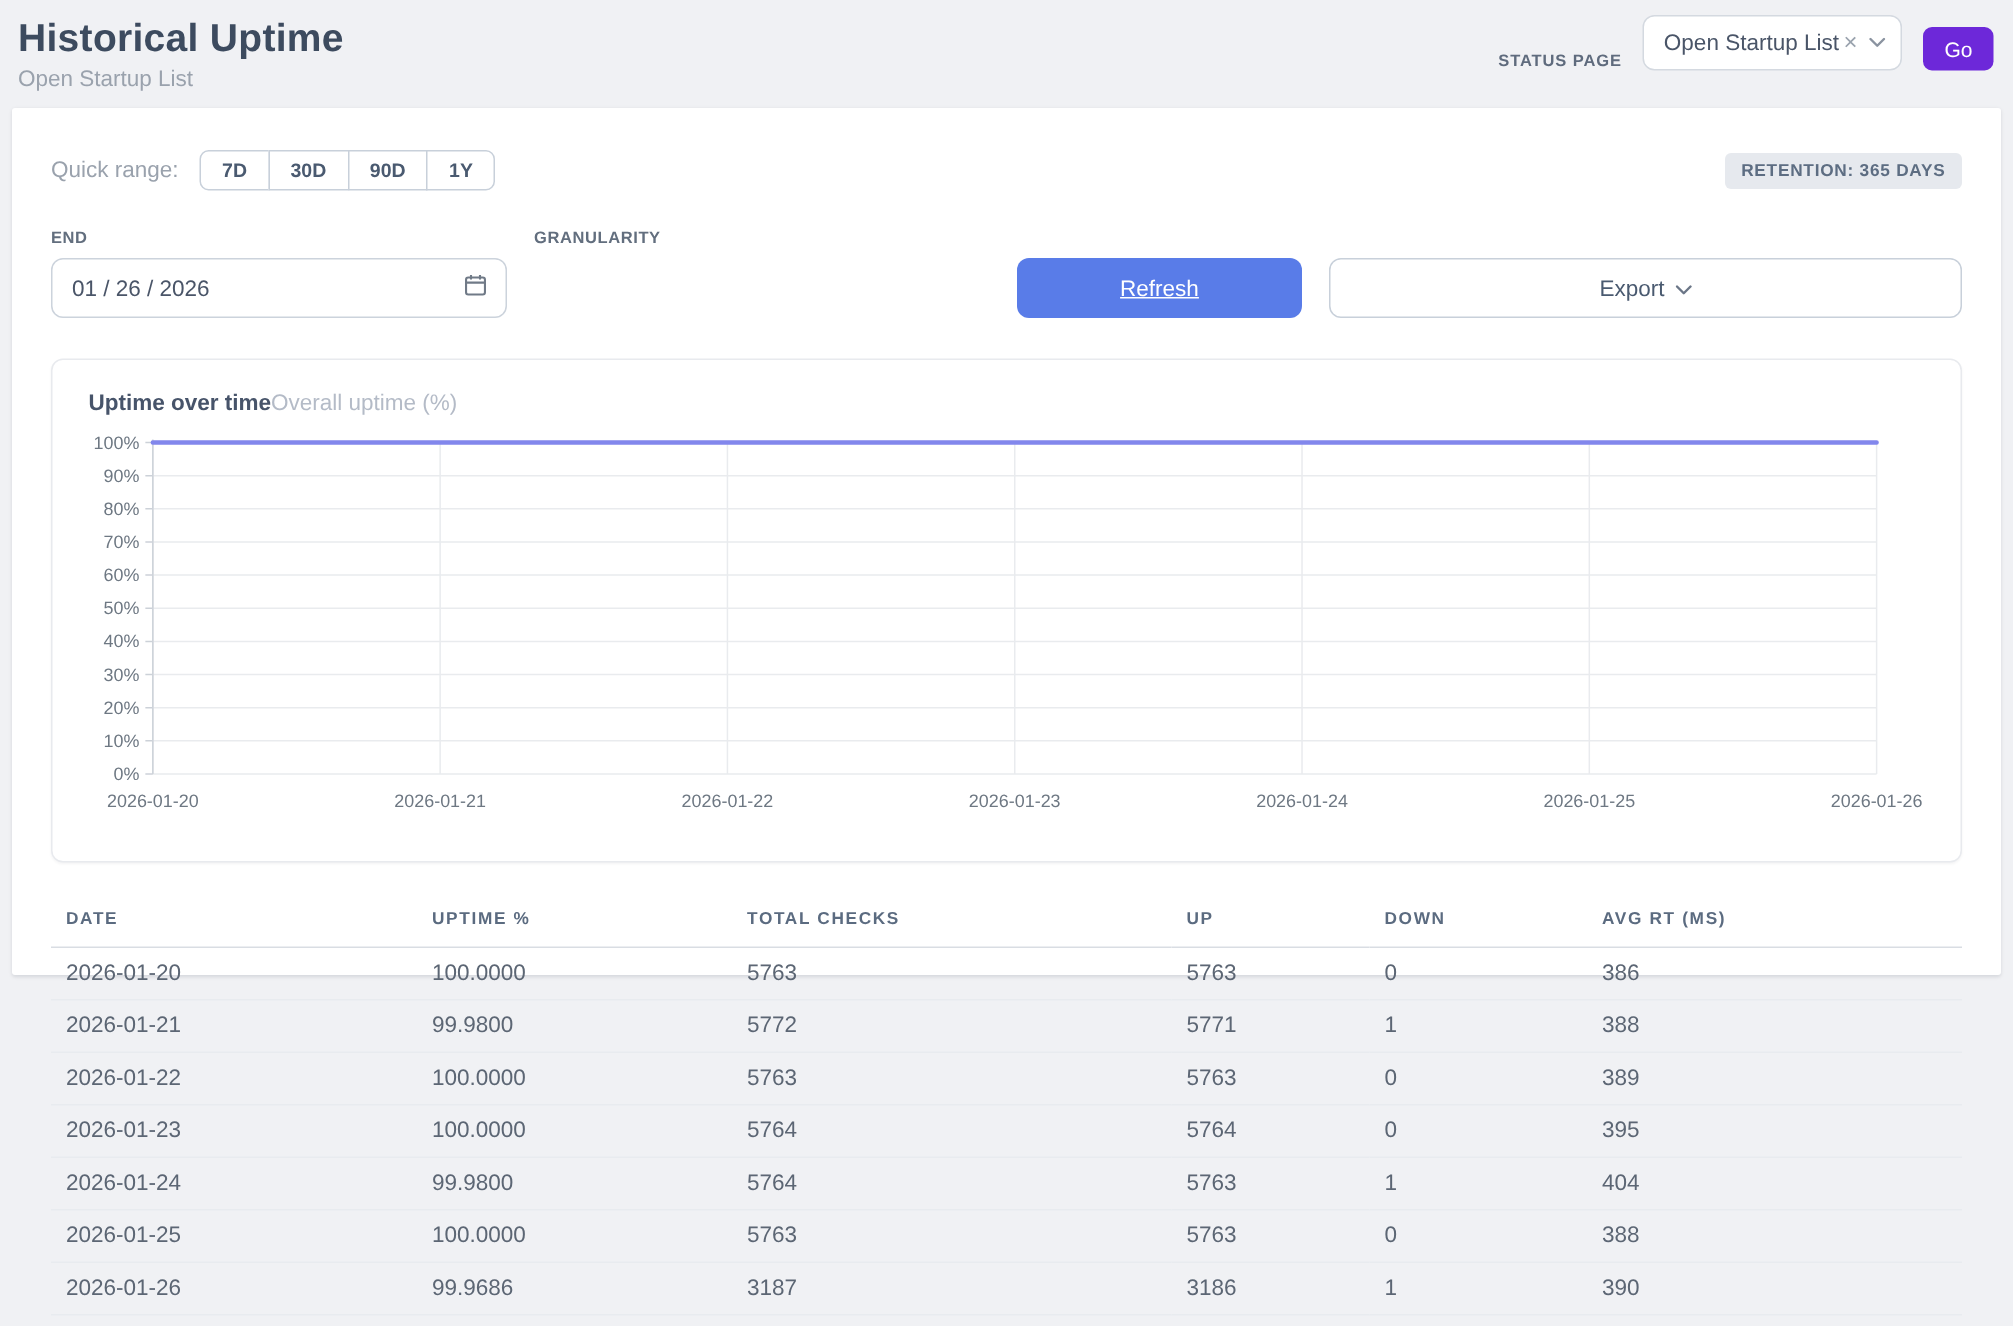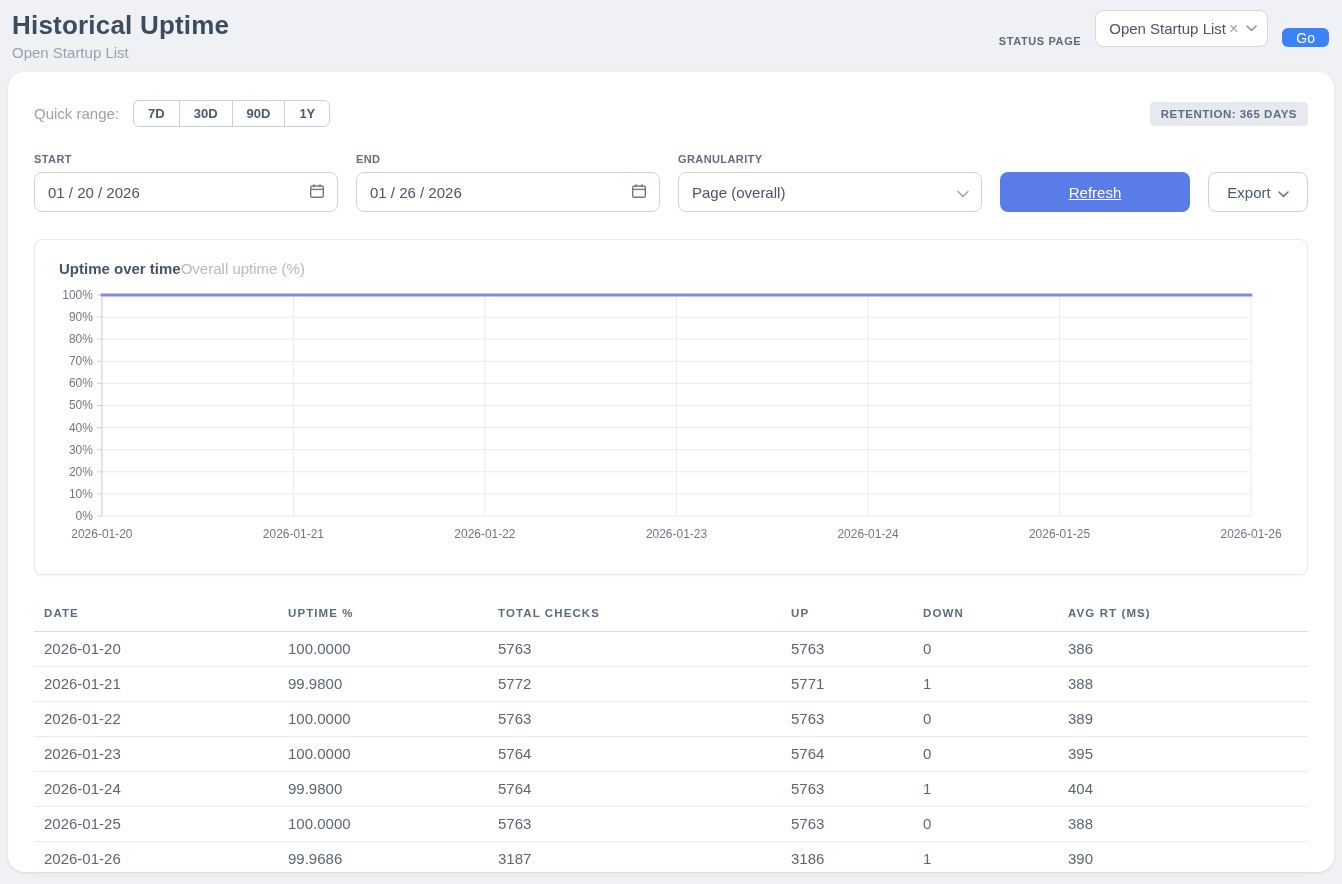--- a/index.html
+++ b/index.html
@@ -26,27 +26,27 @@
     letter-spacing: .6px; text-transform: uppercase;
   }
   .status-select {
     height: 37px; background: #fff; border: 1px solid #d4d9e0; border-radius: 8px;
     display: flex; align-items: center; padding: 0 10px 0 13px; gap: 3px;
     font-size: 15px; color: #4a5568; cursor: pointer;
   }
   .clear-x { color: #9aa3ae; font-size: 16px; line-height: 1; }
   .chev { margin-left: 5px; display: inline-flex; }
   .go-btn {
-    height: 19px; padding: 0 14px; background: #3b82f6; color: #fff;
+    height: 29px; padding: 0 14px; background: #6d28d9; color: #fff;
     border: none; border-radius: 6px; font-size: 14px; font-family: inherit; cursor: pointer;
   }
 
   
   .main-card {
-    margin: 0 8px; height: 800px; background: #fff; border-radius: 16px;
+    margin: 0 8px; height: 578px; background: #fff; border-radius: 2px;
     box-shadow: 0 1px 3px rgba(16,24,40,.08), 0 1px 2px rgba(16,24,40,.04);
     padding: 28px 26px 0 26px;
   }
 
   .row1 { display: flex; align-items: center; justify-content: space-between; }
   .row1-left { display: flex; align-items: center; gap: 14px; }
   .quick-label { font-size: 15px; color: #9aa2ad; }
   .qr-group { display: flex; }
   .qr-btn {
     background: #fff; border: 1px solid #c8d0da; color: #4a5a70;
@@ -136,58 +136,36 @@
           <button class="qr-btn">7D</button>
           <button class="qr-btn">30D</button>
           <button class="qr-btn">90D</button>
           <button class="qr-btn">1Y</button>
         </div>
     </div>
     <span class="retention-badge">RETENTION: 365 DAYS</span>
   </div>
 
   <div class="row2">
-    <div class="field">
-      <span class="field-label">START</span>
-      <div class="input-box">
-        <span>01 / 20 / 2026</span>
-        <span>
-          <svg width="16" height="16" viewBox="0 0 16 16">
-              <rect x="1.7" y="3" width="12.6" height="11.3" rx="1.5" fill="none" stroke="#707a87" stroke-width="1.4"></rect>
-              <line x1="5" y1="1.3" x2="5" y2="4.3" stroke="#707a87" stroke-width="1.4"></line>
-              <line x1="11" y1="1.3" x2="11" y2="4.3" stroke="#707a87" stroke-width="1.4"></line>
-              <line x1="1.7" y1="6.4" x2="14.3" y2="6.4" stroke="#707a87" stroke-width="1.4"></line>
-            </svg>
-        </span>
-      </div>
-    </div>
     <div class="field">
       <span class="field-label">END</span>
       <div class="input-box">
         <span>01 / 26 / 2026</span>
         <span>
           <svg width="16" height="16" viewBox="0 0 16 16">
               <rect x="1.7" y="3" width="12.6" height="11.3" rx="1.5" fill="none" stroke="#707a87" stroke-width="1.4"></rect>
               <line x1="5" y1="1.3" x2="5" y2="4.3" stroke="#707a87" stroke-width="1.4"></line>
               <line x1="11" y1="1.3" x2="11" y2="4.3" stroke="#707a87" stroke-width="1.4"></line>
               <line x1="1.7" y1="6.4" x2="14.3" y2="6.4" stroke="#707a87" stroke-width="1.4"></line>
             </svg>
         </span>
       </div>
     </div>
     <div class="field">
       <span class="field-label">GRANULARITY</span>
-      <div class="input-box">
-        <span>Page (overall)</span>
-        <span>
-          <svg width="12" height="8" viewBox="0 0 12 8">
-              <polyline points="1,1.5 6,6.5 11,1.5" fill="none" stroke="#9aa3ae" stroke-width="1.4" stroke-linecap="round" stroke-linejoin="round"></polyline>
-            </svg>
-        </span>
-      </div>
     </div>
     <button class="refresh-btn">Refresh</button>
     <button class="export-btn">
       <span>Export</span>
       <span>
         <svg width="11" height="7" viewBox="0 0 11 7">
             <polyline points="1,1 5.5,5.5 10,1" fill="none" stroke="#6b7687" stroke-width="1.6" stroke-linecap="round" stroke-linejoin="round"></polyline>
           </svg>
       </span>
     </button>

